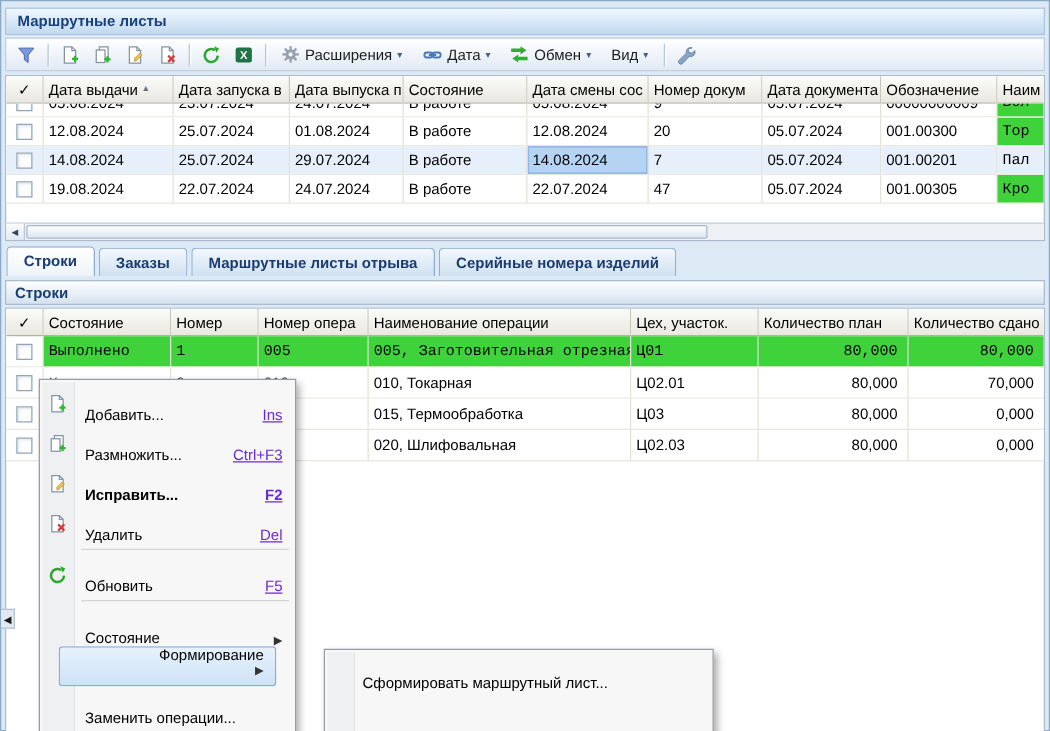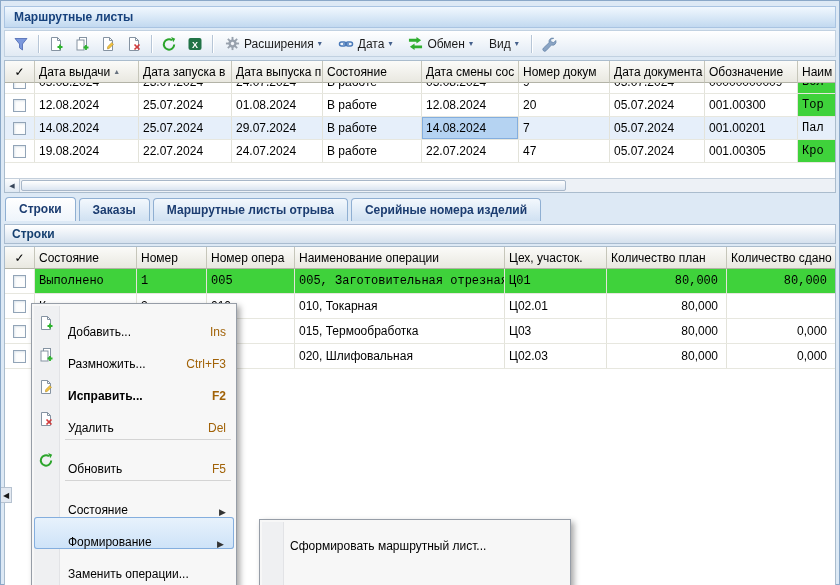--- a/index.html
+++ b/index.html
@@ -137,29 +137,29 @@
     padding-top: 3px; z-index: 10;
   }
   .gutter { position: absolute; left: 2px; top: 2px; bottom: 2px; width: 26px; background: #eff0f2; border-right: 1px solid #e2e3e6; }
   .mi {
     position: relative; z-index: 1;
     height: 32px; display: flex; align-items: flex-end;
     padding: 0 10px 0 36px;
   }
   .mic { position: absolute; left: 6px; top: 50%; transform: translateY(-50%); width: 16px; height: 16px; display: flex; }
   .mlabel { white-space: nowrap; }
-  .mshort { margin-left: auto; padding-left: 16px; color: #a16207; }
+  .mshort { margin-left: auto; padding-left: 16px; color: #6d28d9; text-decoration: underline; }
   .marrow { margin-left: auto; font-size: 9px; color: #333; }
   .msep { position: relative; z-index: 1; height: 9px; }
   .msep::after { content: ""; position: absolute; left: 33px; right: 5px; top: 4px; border-top: 1px solid #d4d4d4; }
   .mi.default .mlabel, .mi.default .mshort { font-weight: bold; }
   .mi.hl {
     background: linear-gradient(#e8f2fc, #cde2f8);
     box-shadow: inset 0 0 0 1px #84aede;
-    border-radius: 3px; margin: 0 2px; padding-left: 34px;
+    border-radius: 3px; margin: 0 15px; padding-left: 34px; flex-direction: column;
   }
   .smenu {
     position: absolute; left: 258px; top: 518px;
     width: 312px; height: 70px;
     background: #f7f7f7;
     border: 1px solid #969da7;
     box-shadow: 3px 3px 6px rgba(0,0,0,.35);
     padding-top: 3px; z-index: 11;
   }
   .smenu .gutter { width: 22px; }
@@ -457,20 +457,21 @@
     <div class="grow lrow">
       <div class="cell lc0 chkc">
           <span class="cb"></span>
         </div>
       <div class="cell lc1">К выполнению</div>
       <div class="cell lc2">2</div>
       <div class="cell lc3">010</div>
       <div class="cell lc4">010, Токарная</div>
       <div class="cell lc5">Ц02.01</div>
       <div class="cell lc6 num">80,000</div>
+      <div class="cell lc7 num">70,000</div>
     </div>
 
     <div class="grow lrow">
       <div class="cell lc0 chkc">
           <span class="cb"></span>
         </div>
       <div class="cell lc1"></div>
       <div class="cell lc2"></div>
       <div class="cell lc3"></div>
       <div class="cell lc4">015, Термообработка</div>

